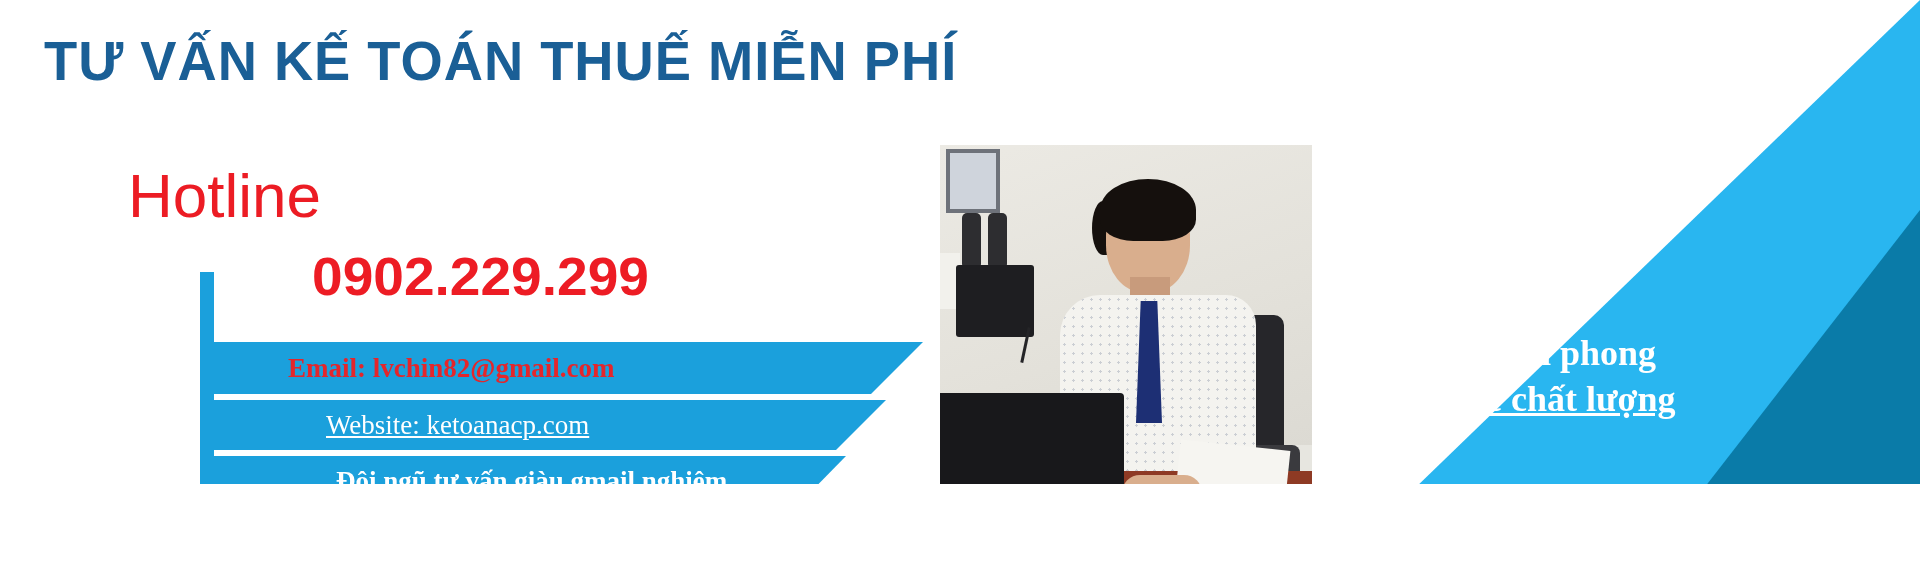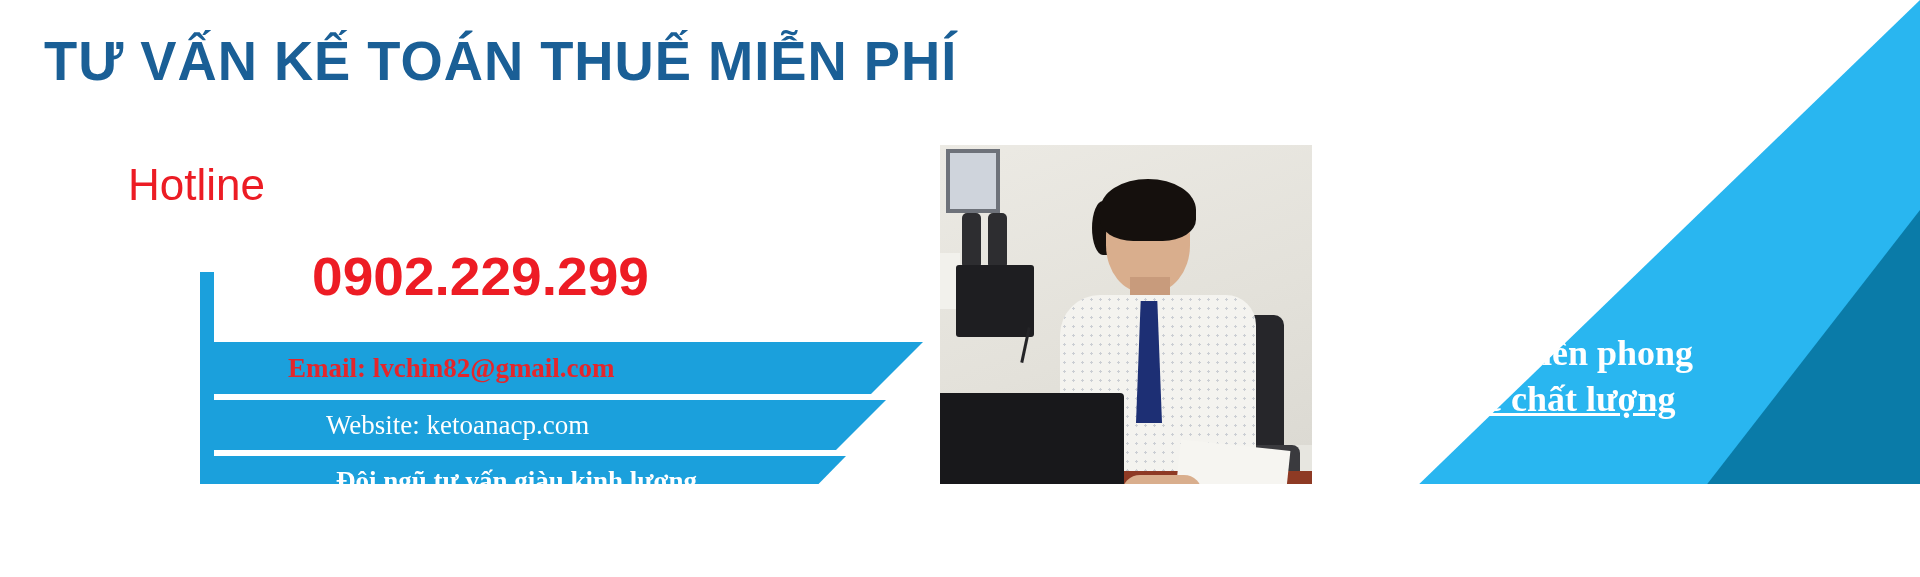--- a/index.html
+++ b/index.html
@@ -36,21 +36,21 @@
     letter-spacing:1px;
     font-family:"Liberation Sans Narrow","Liberation Sans", sans-serif;
     transform:scaleX(0.97); transform-origin:left top;
     white-space:nowrap;
     z-index:6;
   }
 
   
   .hotline-word {
     position:absolute; left:128px; top:160px;
-    font-size:44px; font-weight:400; color:#ec1c24;
+    font-size:62px; font-weight:400; color:#ec1c24;
     font-family:"Liberation Sans", sans-serif;
     white-space:nowrap; z-index:6;
   }
   .hotline-number {
     position:absolute; left:312px; top:245px;
     font-size:54px; font-weight:700; color:#ed1c24;
     font-family:"Liberation Sans Narrow","Liberation Sans", sans-serif;
     letter-spacing:0px; white-space:nowrap; z-index:6;
     transform:scaleX(1.02); transform-origin:left top;
   }
@@ -86,21 +86,21 @@
     font-family:"Liberation Serif", serif;
     white-space:nowrap;
     padding-right:34px;
   }
   .email-text {
     color:#e4262b; font-weight:700; font-size:27px;
     text-align:left; padding-left:74px;
   }
   .website-text {
     color:#ffffff; font-weight:400; font-size:27px;
-    text-align:left; padding-left:112px;
+    text-align:left; padding-left:112px;text-decoration:underline;
   }
   .team-text {
     color:#ffffff; font-weight:700; font-size:27px;
     text-align:left; padding-left:122px;
   }
 
   
   .photo {
     position:absolute; left:940px; top:145px;
     width:372px; height:432px;
@@ -165,21 +165,21 @@
   .bullets {
     position:absolute; left:1360px; top:236px; width:470px;
     z-index:7;
     font-family:"Liberation Serif", serif;
     font-weight:700; color:#ffffff;
     font-size:36px; line-height:1.30;
   }
   .bullet-row { display:flex; align-items:baseline; white-space:nowrap; }
   .b-row-1 { justify-content:flex-start; padding-left:62px; }
   .b-row-2 { justify-content:flex-start; padding-left:18px; }
-  .b-row-3 { justify-content:flex-start; padding-left:0px;gap:37px; }
+  .b-row-3 { justify-content:flex-start; padding-left:0px; }
   .b-row-4 { justify-content:flex-start; padding-left:108px;text-decoration:underline; }
   .check-icon {
     display:inline-block; width:32px; height:32px; margin-right:10px;
     position:relative; top:4px; flex:0 0 auto;
   }
 
   
   body::-webkit-scrollbar { display:none; }
 </style>
 </head>
@@ -199,21 +199,21 @@
 
   <div class="band band1">
     <div class="band-text email-text">Email: lvchin82@gmail.com</div>
   </div>
 
   <div class="band band2">
     <div class="band-text website-text">Website: ketoanacp.com</div>
   </div>
 
   <div class="band band3">
-    <div class="band-text team-text">Đội ngũ tư vấn giàu kinh lượng</div>
+    <div class="band-text team-text">Đội ngũ tư vấn giàu gmail nghiệm</div>
   </div>
 
   <div class="photo">
     <div class="ph-wall"></div>
     <div class="ph-window"></div>
     <div class="ph-paper"></div>
     <div class="ph-spk-a"></div>
     <div class="ph-spk-b"></div>
     <div class="ph-box"></div>
     <div class="ph-cable"></div>

